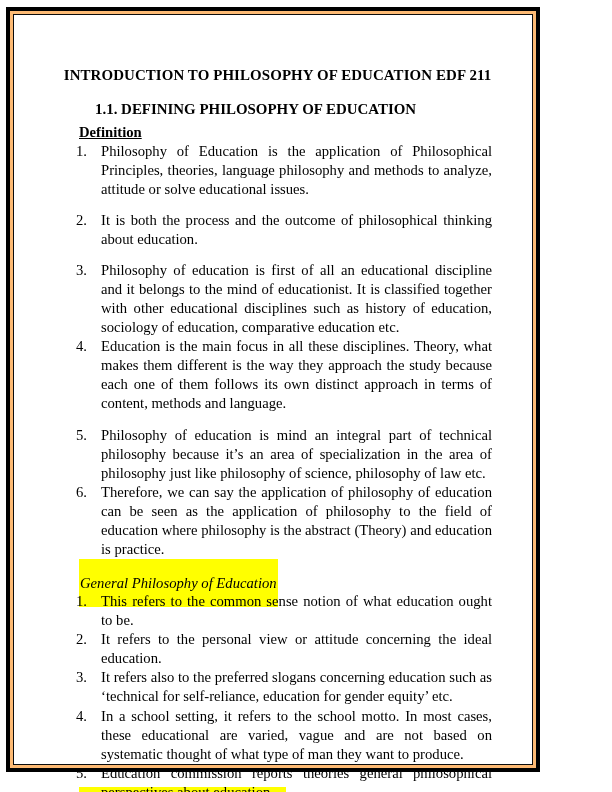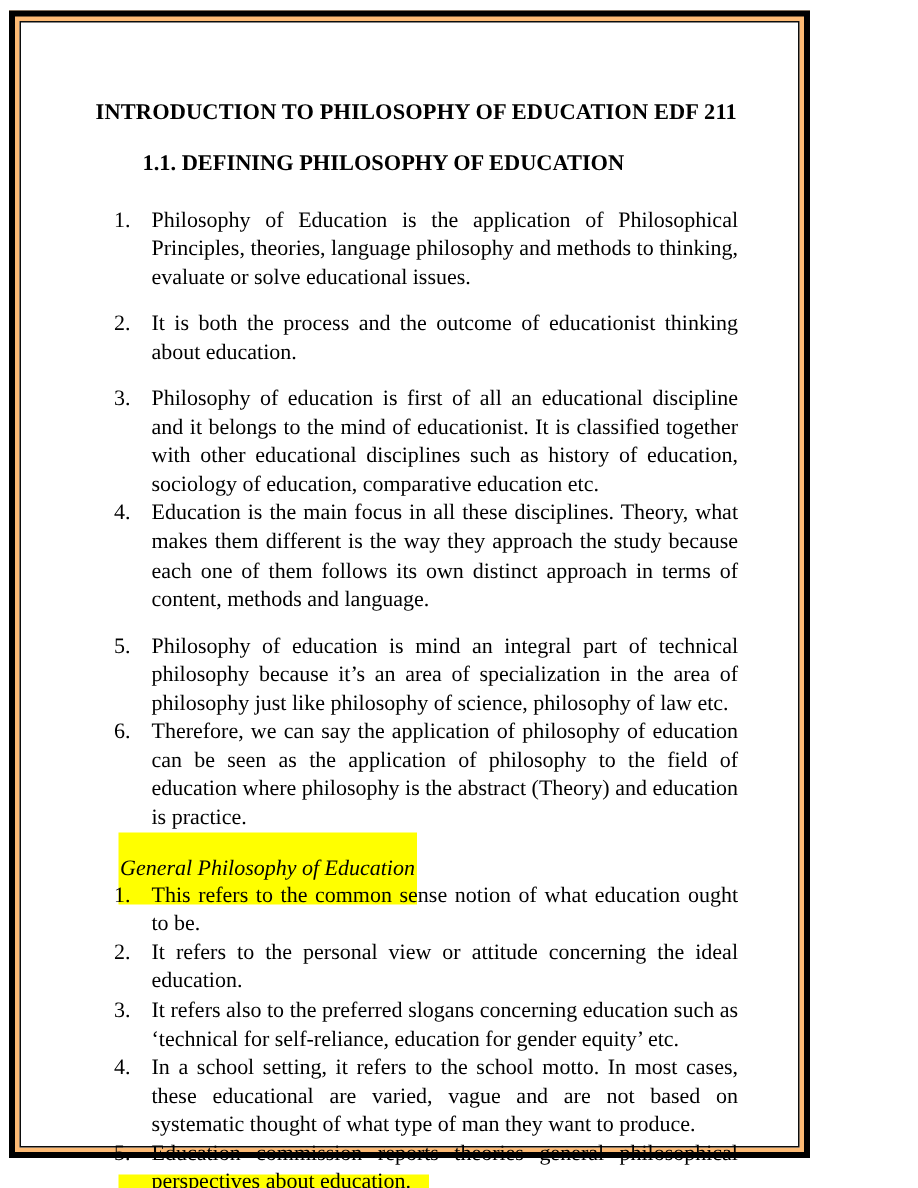--- a/index.html
+++ b/index.html
@@ -53,21 +53,21 @@
     font-weight: bold;
     font-size: 11.2pt;
     letter-spacing: 0.1px;
     margin: 0 0 16px 0;
     line-height: 1.2;
   }
 
   .section-title {
     font-weight: bold;
     font-size: 11.2pt;
-    margin: 0 0 19px 0;
+    margin: 0 0 5px 0;
     padding-left: 32px;
     line-height: 1.2;
   }
 
   .head-underline {
     font-weight: bold;
     font-size: 11pt;
     text-decoration: underline;
     padding-left: 16px;
     line-height: 1.22;
@@ -128,29 +128,30 @@
 
 <div class="page-frame">
   <div class="page-frame-inner">
     <div class="sheet">
 
       <div class="doc-title">INTRODUCTION TO PHILOSOPHY OF EDUCATION EDF 211</div>
 
       <div class="section-title">1.1. DEFINING PHILOSOPHY OF EDUCATION</div>
 
 
+      <div class="head-underline">Definition</div>
 
       <ol class="numlist">
         <li class="gap0">
           <span class="num">1.</span>
-          <span class="txt">Philosophy of Education is the application of Philosophical Principles, theories, language philosophy and methods to thinking, evaluate or solve educational issues.</span>
+          <span class="txt">Philosophy of Education is the application of Philosophical Principles, theories, language philosophy and methods to analyze, attitude or solve educational issues.</span>
         </li>
         <li class="gap">
           <span class="num">2.</span>
-          <span class="txt">It is both the process and the outcome of educationist thinking about education.</span>
+          <span class="txt">It is both the process and the outcome of philosophical thinking about education.</span>
         </li>
         <li class="gap">
           <span class="num">3.</span>
           <span class="txt">Philosophy of education is first of all an educational discipline and it belongs to the mind of educationist. It is classified together with other educational disciplines such as history of education, sociology of education, comparative education etc.</span>
         </li>
         <li class="gap0">
           <span class="num">4.</span>
           <span class="txt">Education is the main focus in all these disciplines. Theory, what makes them different is the way they approach the study because each one of them follows its own distinct approach in terms of content, methods and language.</span>
         </li>
         <li class="gap">

